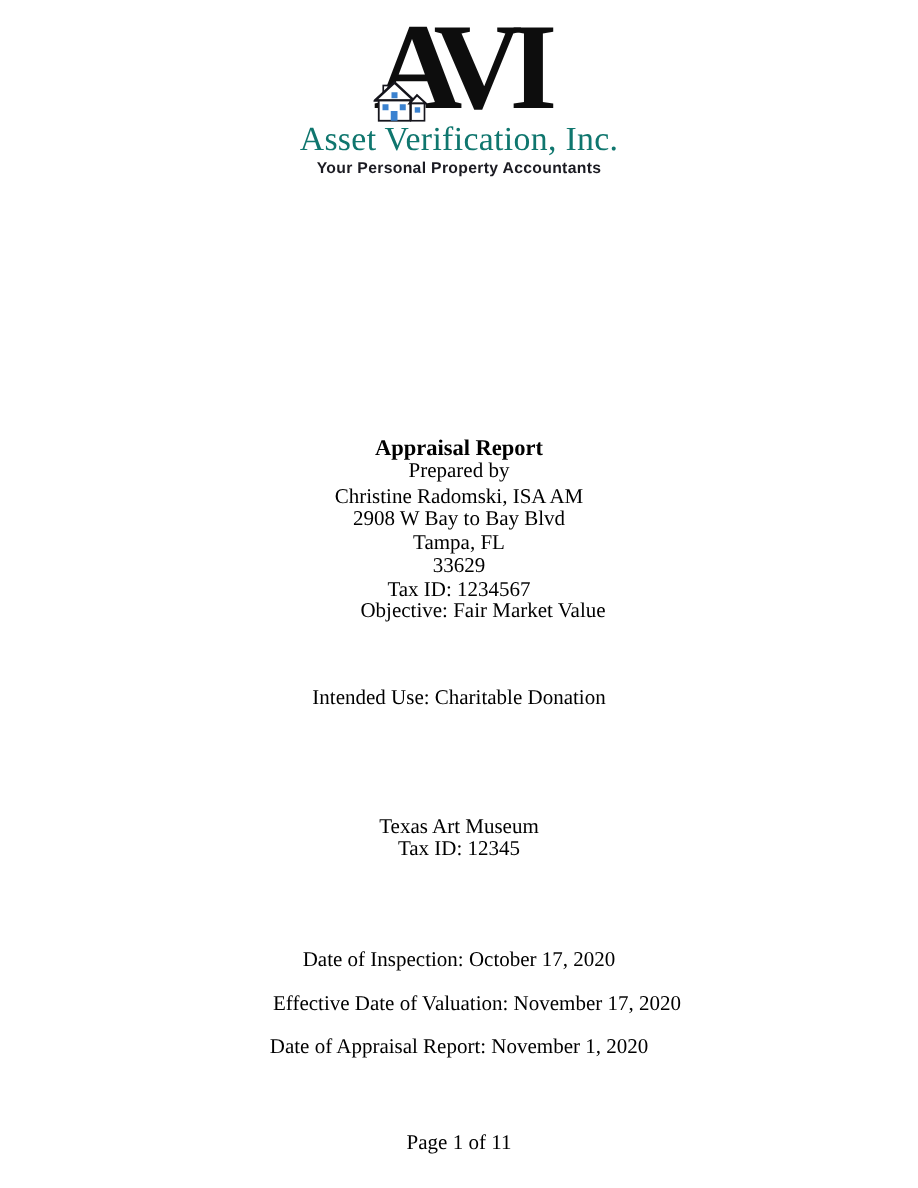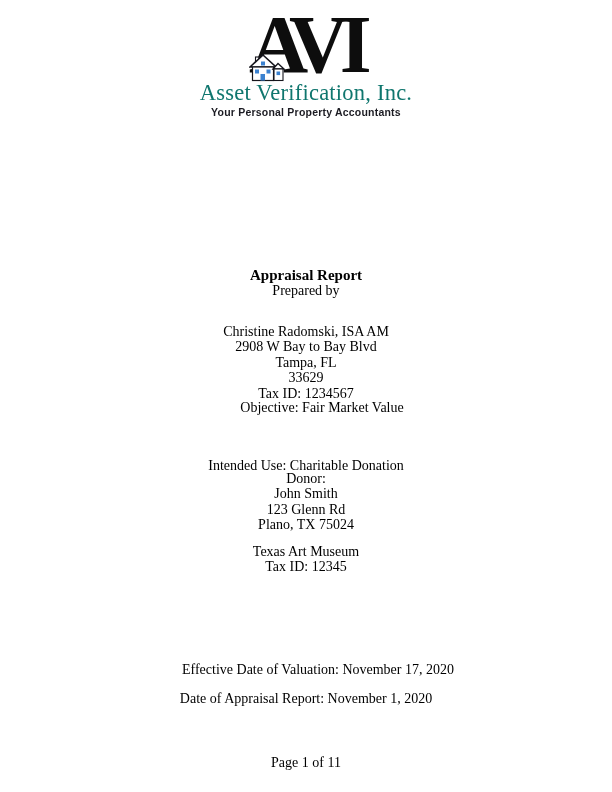--- a/index.html
+++ b/index.html
@@ -72,21 +72,21 @@
     font-size: 14px;
     line-height: 15.4px;
   }
   .report-title {
     font-size: 15px;
     font-weight: bold;
     line-height: 15.4px;
     margin: 0;
   }
   .line { margin: 0; }
-  .block-title-group   { top: 268px; }
+  .block-title-group   { top: 292px; }
   .block-preparer      { top: 324px; }
   .block-objective     { top: 400px; padding-left: 16px; }
   .block-intended-use  { top: 442px; margin-top: 16px; }
   .block-donor         { top: 471px; }
   .block-donee         { top: 544px; }
   .block-date-1        { top: 633px; }
   .block-date-2        { top: 662px; margin-left: 12px; }
   .block-date-3        { top: 691px; }
   .block-footer        { top: 755px; }
 </style>
@@ -134,30 +134,25 @@
     <p class="line">2908 W Bay to Bay Blvd</p>
     <p class="line">Tampa, FL</p>
     <p class="line">33629</p>
     <p class="line">Tax ID: 1234567</p>
   </div>
 
   <div class="centered bodytext block-objective">Objective: Fair Market Value</div>
 
   <div class="centered bodytext block-intended-use">Intended Use: Charitable Donation</div>
 
-  <div class="centered bodytext block-donor">
-    <p class="line">Donor:</p>
-    <p class="line">John Smith</p>
-    <p class="line">123 Glenn Rd</p>
-    <p class="line">Plano, TX 75024</p>
-  </div>
 
   <div class="centered bodytext block-donee">
     <p class="line">Texas Art Museum</p>
     <p class="line">Tax ID: 12345</p>
   </div>
 
+  <div class="centered bodytext block-date-1">Date of Inspection: October 17, 2020</div>
   <div class="centered bodytext block-date-2">Effective Date of Valuation: November 17, 2020</div>
   <div class="centered bodytext block-date-3">Date of Appraisal Report: November 1, 2020</div>
 
   <div class="centered bodytext block-footer">Page 1 of 11</div>
 
 </div>
 
 </body></html>

